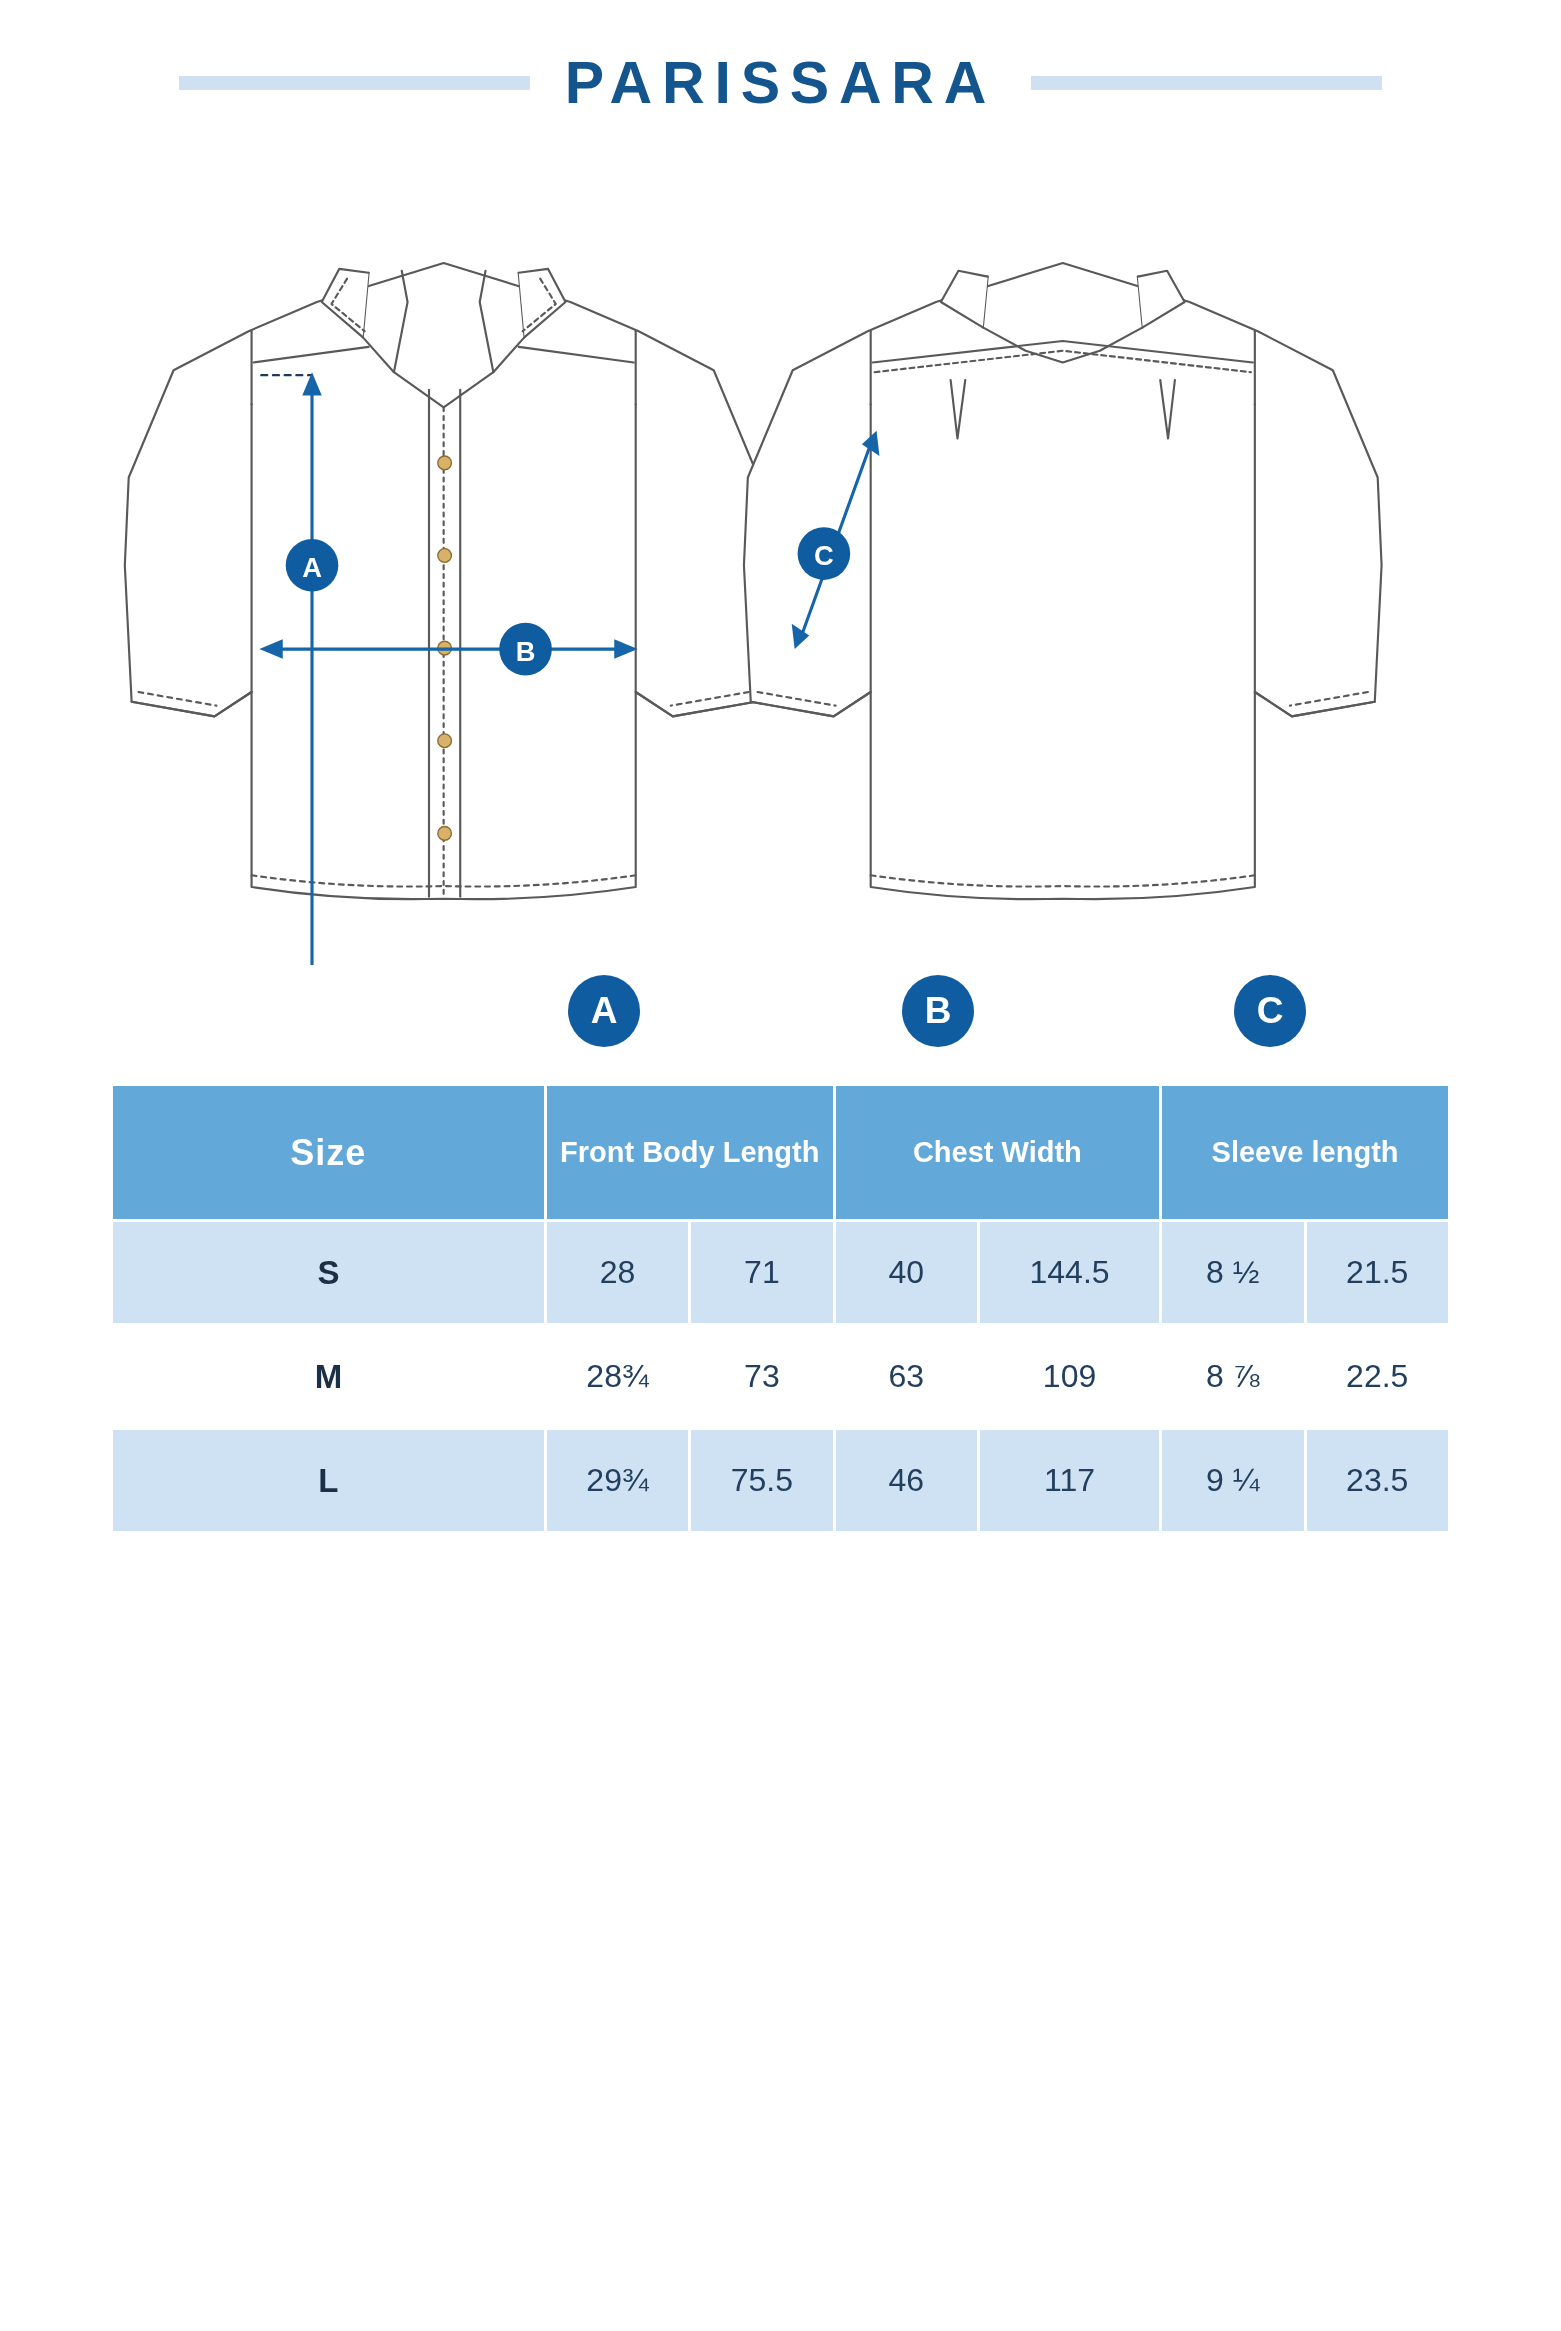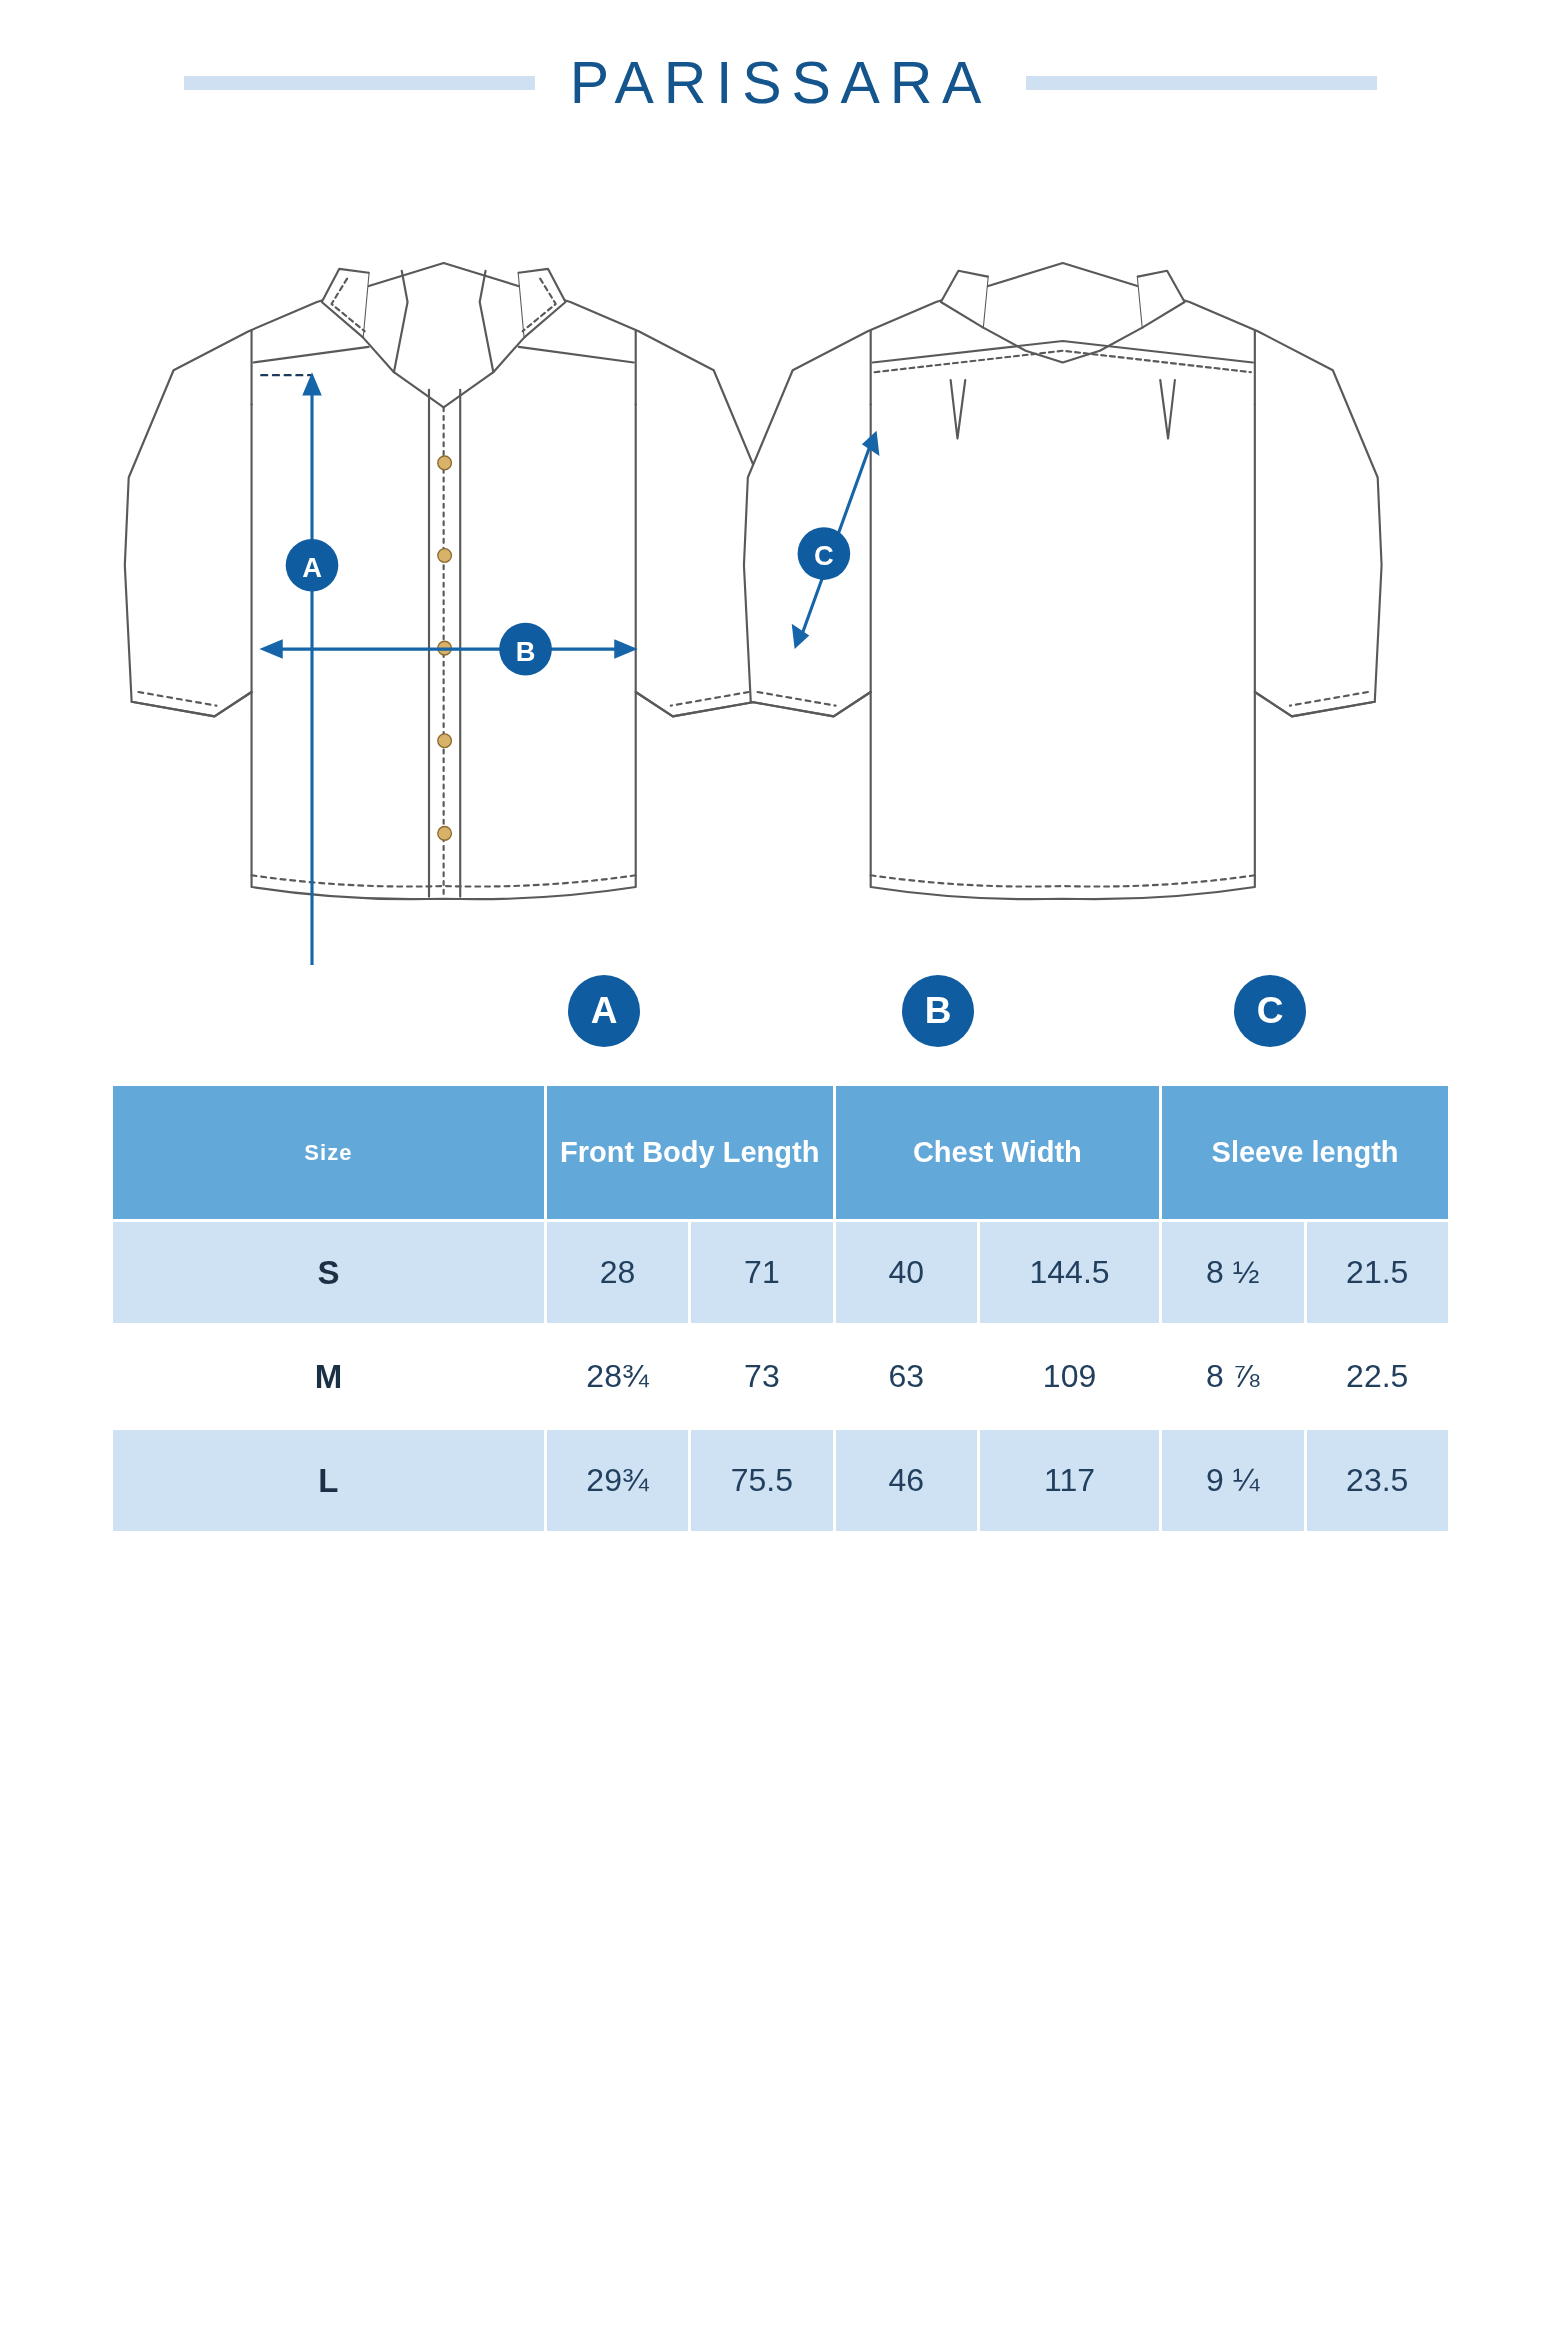--- a/index.html
+++ b/index.html
@@ -28,21 +28,21 @@
   .brand-rule {
     height: 13.7px;
     background: #cfe0f2;
     flex: 0 0 auto;
   }
   .brand-rule.left  { width: 351px; margin-right: 35px; }
   .brand-rule.right { width: 351px; margin-left: 35px; }
   .brand-title {
     font-size: 59px;
     letter-spacing: 9.8px;
-    font-weight: normal;
+    font-weight: bold;
     color: #13558c;
     font-family: "Liberation Sans", sans-serif;
     white-space: nowrap;
   }
 
   
   .illustration {
     position: absolute;
     top: 146px; left: 0;
     width: 1561px; height: 819px;
@@ -86,21 +86,21 @@
     font-family: "Liberation Sans", sans-serif;
   }
   .hdr {
     background: #62a8d8;
     color: #ffffff;
     font-weight: bold;
     height: 133px;
     font-size: 29px;
     line-height: 1.15;
   }
-  .hdr.size-hdr { font-size: 22px; letter-spacing: 1px; text-align: center; }
+  .hdr.size-hdr { font-size: 36px; letter-spacing: 1px; text-align: center; }
   .unit {
     height: 64px;
     font-size: 27px;
     color: #22405e;
     background: #ffffff;
     font-weight: normal;
   }
   .size-cell {
     font-weight: bold;
     font-size: 33px;

